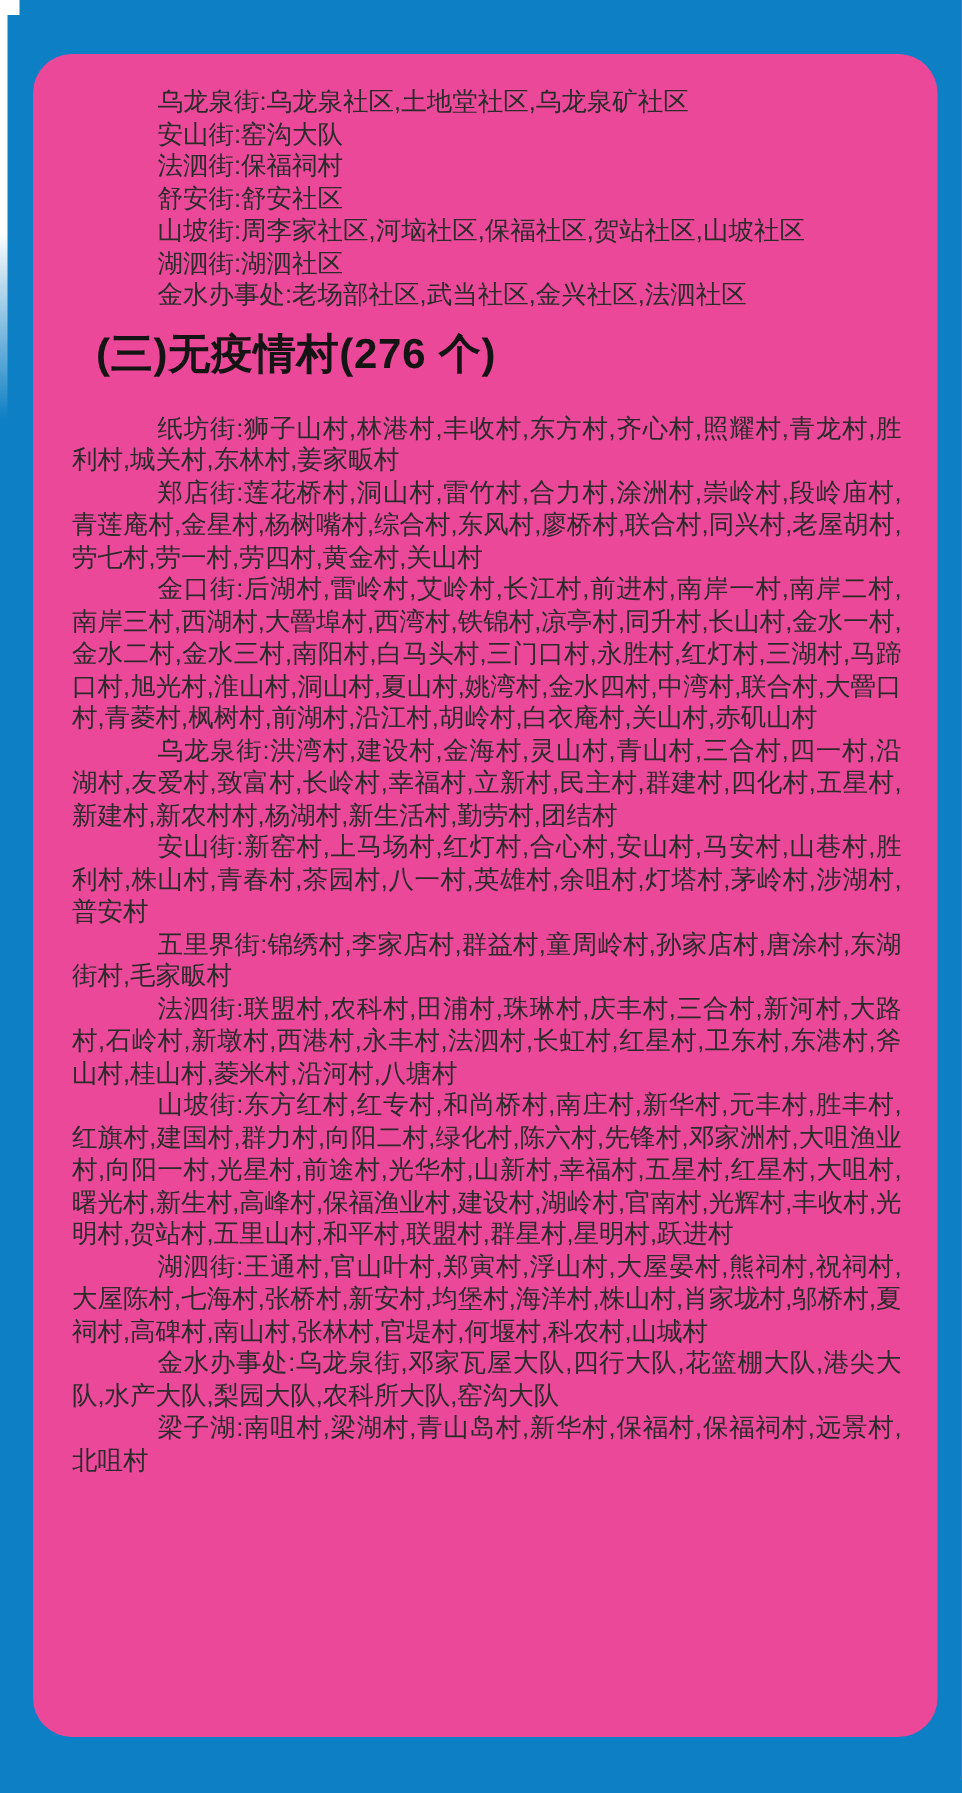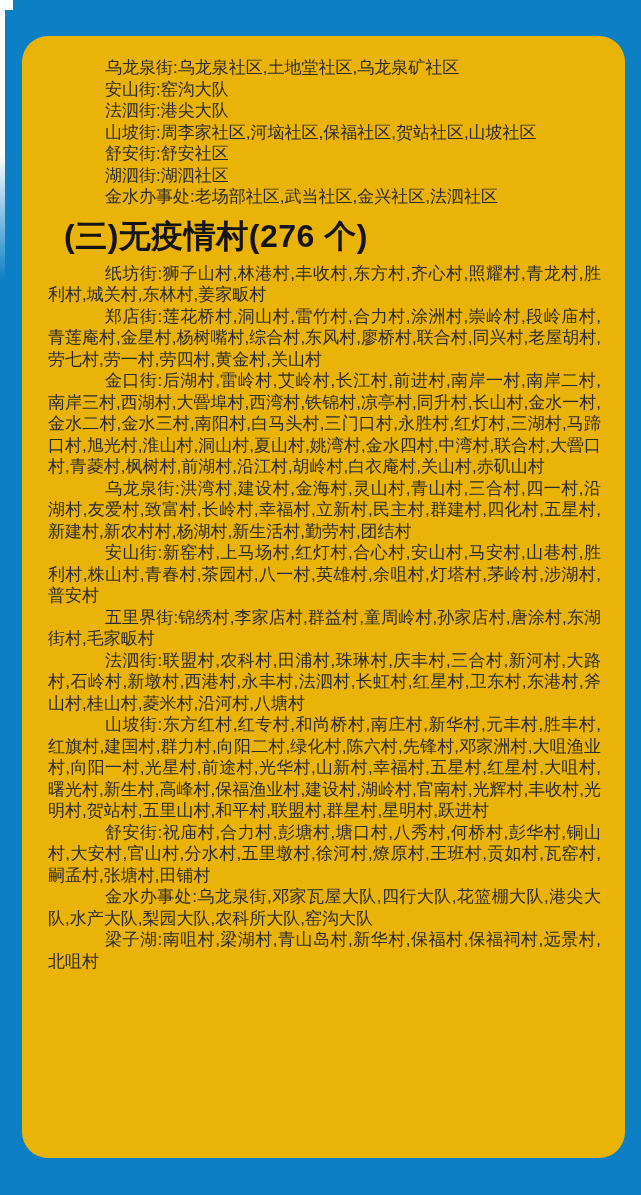--- a/index.html
+++ b/index.html
@@ -23,70 +23,70 @@
   .artifact-left-sliver {
     position: absolute;
     left: 0; top: 0;
     width: 5px; height: 280px;
     background: linear-gradient(#ffffff 55%, rgba(255,255,255,0));
   }
   .card {
     position: absolute;
     left: 22px; top: 36px;
     width: 603px; height: 1122px;
-    background: #eab308;
+    background: #ec4899;
     border-radius: 26px;
     box-sizing: border-box;
     padding: 21px 24px 16px 26px;
     overflow: hidden;
   }
   .community-section p,
   .village-section p {
     margin: 0;
     font-size: 17px;
     line-height: 21.5px;
     color: #2b2b2b;
     text-indent: 57px;
     word-break: break-all;
     text-align: justify;
   }
   .section-heading {
-    margin: 11px 0 10px 16px;
-    font-size: 32px;
+    margin: 11px 0 22px 16px;
+    font-size: 28px;
     line-height: 34px;
     font-weight: bold;
     color: #141414;
     letter-spacing: 0.5px;
   }
 </style>
 </head>
 <body style="background: rgb(13, 127, 196);">
 
 <div class="artifact-corner"></div>
 <div class="artifact-left-sliver"></div>
 
 <div class="card">
   <div class="community-section">
       <p>乌龙泉街:乌龙泉社区,土地堂社区,乌龙泉矿社区</p>
       <p>安山街:窑沟大队</p>
-      <p>法泗街:港尖大队</p>
+      <p>法泗街:保福祠村</p>
+      <p>舒安街:舒安社区</p>
       <p>山坡街:周李家社区,河垴社区,保福社区,贺站社区,山坡社区</p>
-      <p>舒安街:舒安社区</p>
       <p>湖泗街:湖泗社区</p>
       <p>金水办事处:老场部社区,武当社区,金兴社区,法泗社区</p>
     </div>
 
   <h2 class="section-heading">(三)无疫情村(276 个)</h2>
 
   <div class="village-section">
       <p>纸坊街:狮子山村,林港村,丰收村,东方村,齐心村,照耀村,青龙村,胜利村,城关村,东林村,姜家畈村</p>
       <p>郑店街:莲花桥村,洞山村,雷竹村,合力村,涂洲村,崇岭村,段岭庙村,青莲庵村,金星村,杨树嘴村,综合村,东风村,廖桥村,联合村,同兴村,老屋胡村,劳七村,劳一村,劳四村,黄金村,关山村</p>
       <p>金口街:后湖村,雷岭村,艾岭村,长江村,前进村,南岸一村,南岸二村,南岸三村,西湖村,大罾埠村,西湾村,铁锦村,凉亭村,同升村,长山村,金水一村,金水二村,金水三村,南阳村,白马头村,三门口村,永胜村,红灯村,三湖村,马蹄口村,旭光村,淮山村,洞山村,夏山村,姚湾村,金水四村,中湾村,联合村,大罾口村,青菱村,枫树村,前湖村,沿江村,胡岭村,白衣庵村,关山村,赤矶山村</p>
       <p>乌龙泉街:洪湾村,建设村,金海村,灵山村,青山村,三合村,四一村,沿湖村,友爱村,致富村,长岭村,幸福村,立新村,民主村,群建村,四化村,五星村,新建村,新农村村,杨湖村,新生活村,勤劳村,团结村</p>
       <p>安山街:新窑村,上马场村,红灯村,合心村,安山村,马安村,山巷村,胜利村,株山村,青春村,茶园村,八一村,英雄村,余咀村,灯塔村,茅岭村,涉湖村,普安村</p>
       <p>五里界街:锦绣村,李家店村,群益村,童周岭村,孙家店村,唐涂村,东湖街村,毛家畈村</p>
       <p>法泗街:联盟村,农科村,田浦村,珠琳村,庆丰村,三合村,新河村,大路村,石岭村,新墩村,西港村,永丰村,法泗村,长虹村,红星村,卫东村,东港村,斧山村,桂山村,菱米村,沿河村,八塘村</p>
       <p>山坡街:东方红村,红专村,和尚桥村,南庄村,新华村,元丰村,胜丰村,红旗村,建国村,群力村,向阳二村,绿化村,陈六村,先锋村,邓家洲村,大咀渔业村,向阳一村,光星村,前途村,光华村,山新村,幸福村,五星村,红星村,大咀村,曙光村,新生村,高峰村,保福渔业村,建设村,湖岭村,官南村,光辉村,丰收村,光明村,贺站村,五里山村,和平村,联盟村,群星村,星明村,跃进村</p>
-      <p>舒安街:祝庙村,合力村,彭塘村,塘口村,八秀村,何桥村,彭华村,铜山村,大安村,官山村,分水村,五里墩村,徐河村,燎原村,王班村,贡如村,瓦窑村,嗣孟村,张塘村,田铺村</p>
+      <p>湖泗街:王通村,官山叶村,郑寅村,浮山村,大屋晏村,熊祠村,祝祠村,大屋陈村,七海村,张桥村,新安村,均堡村,海洋村,株山村,肖家垅村,邬桥村,夏祠村,高碑村,南山村,张林村,官堤村,何堰村,科农村,山城村</p>
       <p>金水办事处:乌龙泉街,邓家瓦屋大队,四行大队,花篮棚大队,港尖大队,水产大队,梨园大队,农科所大队,窑沟大队</p>
       <p>梁子湖:南咀村,梁湖村,青山岛村,新华村,保福村,保福祠村,远景村,北咀村</p>
     </div>
 </div>
 
 </body></html>

